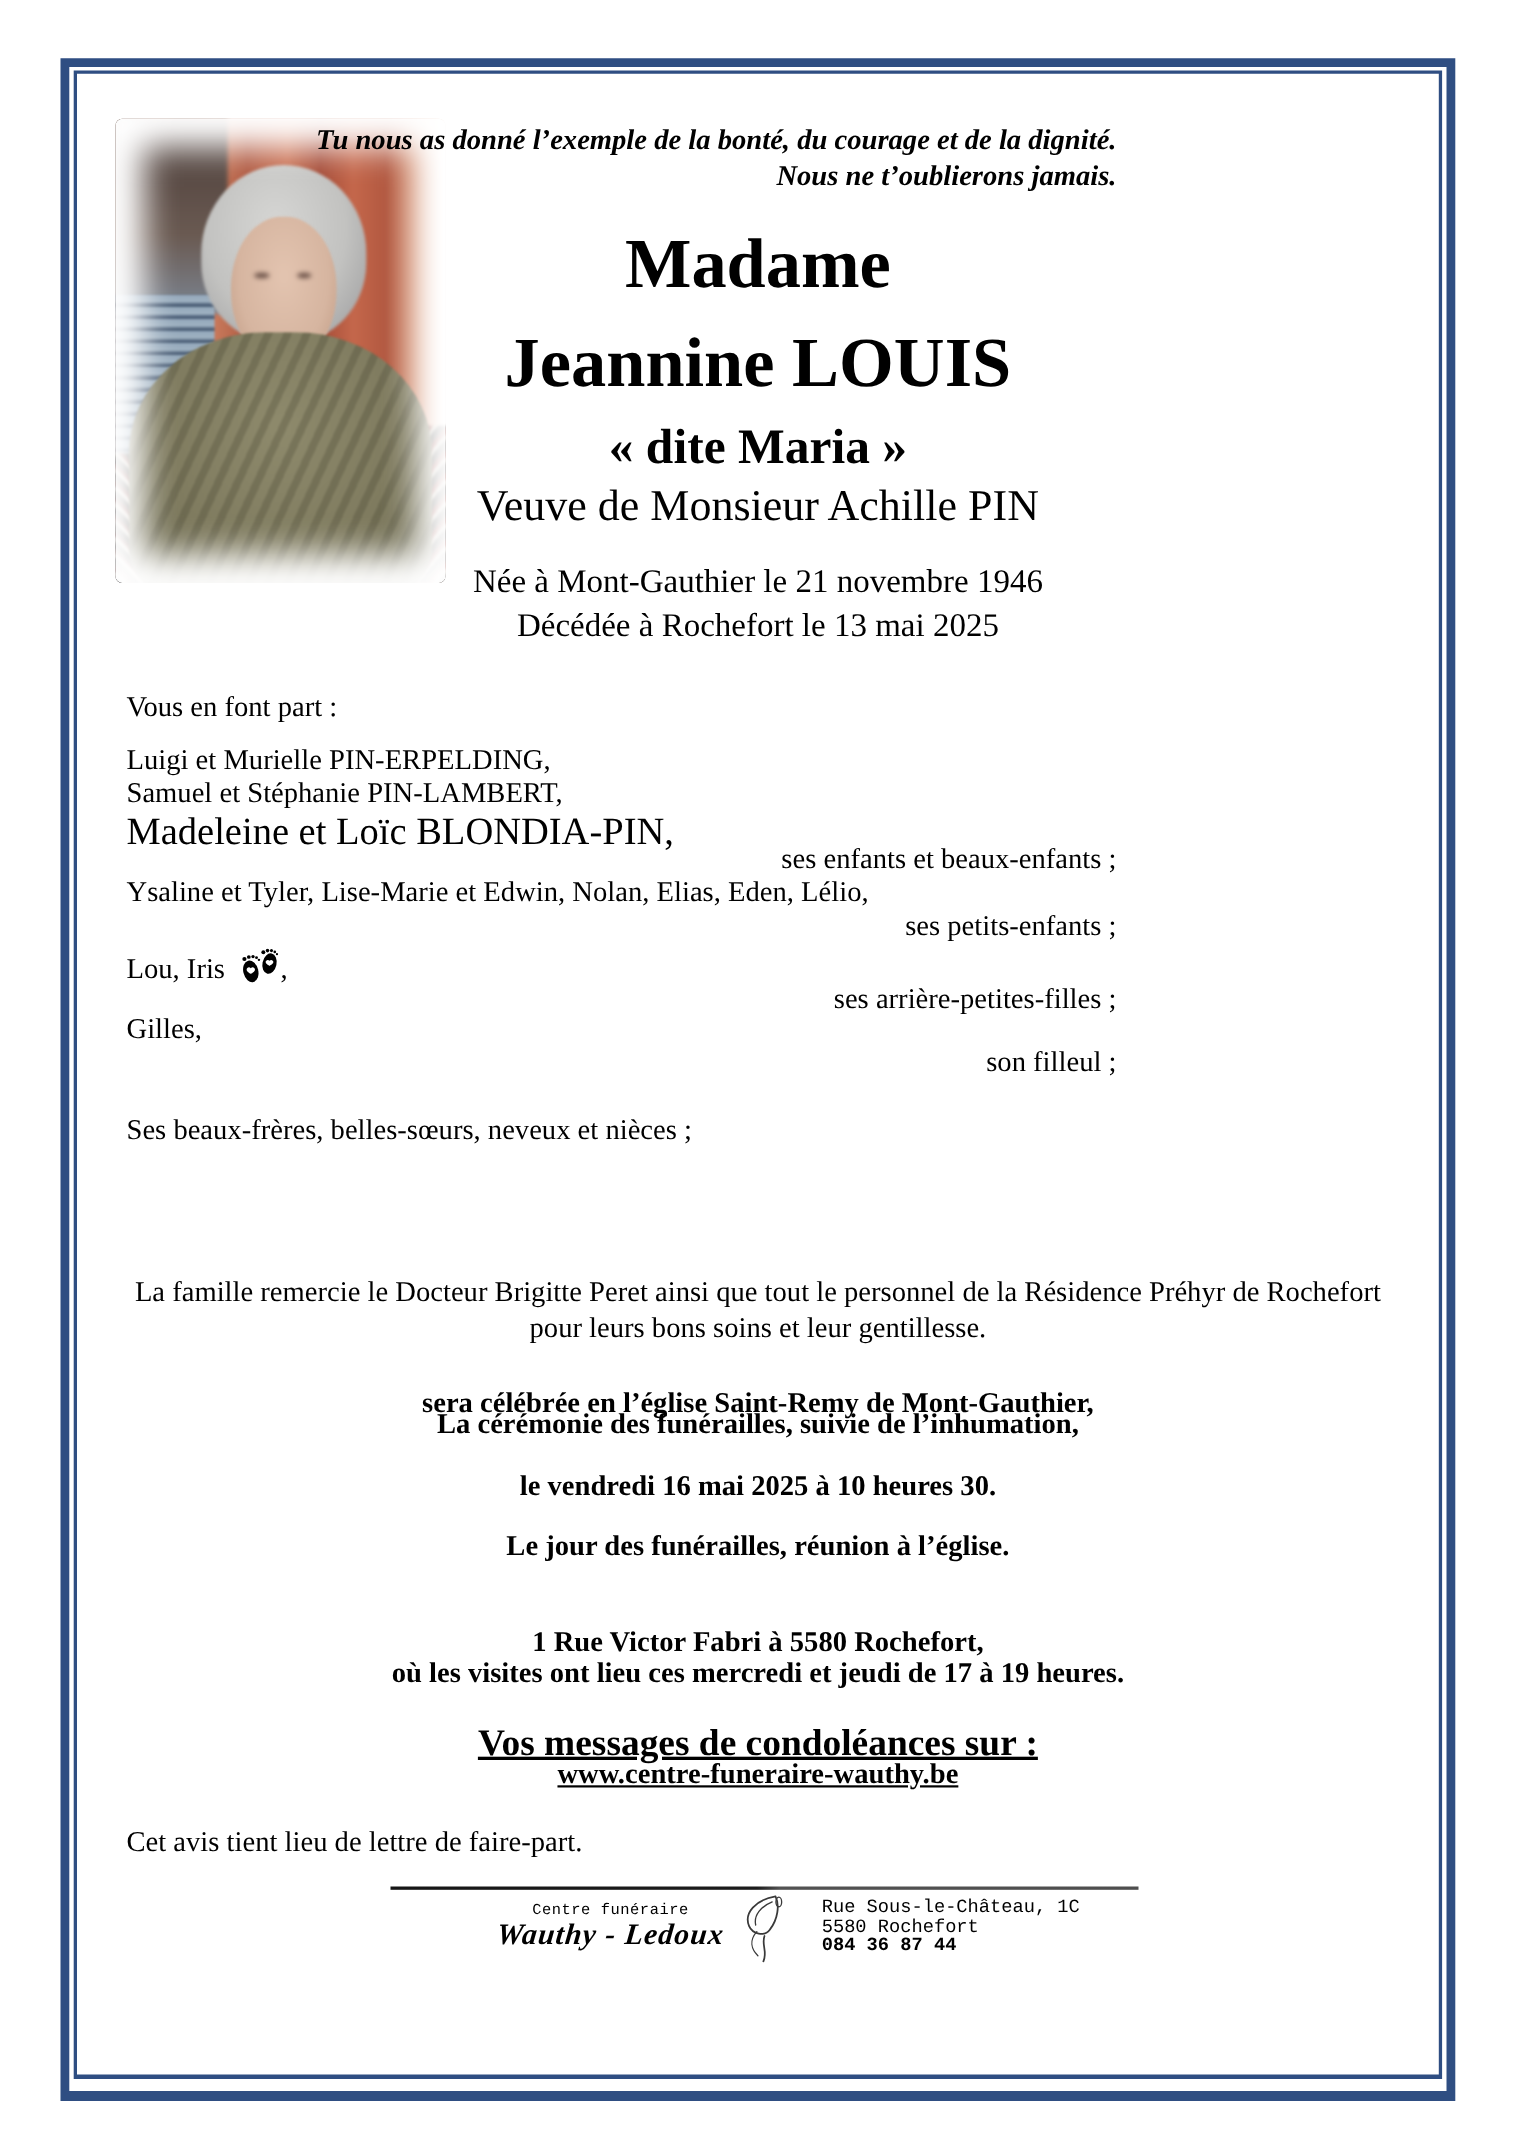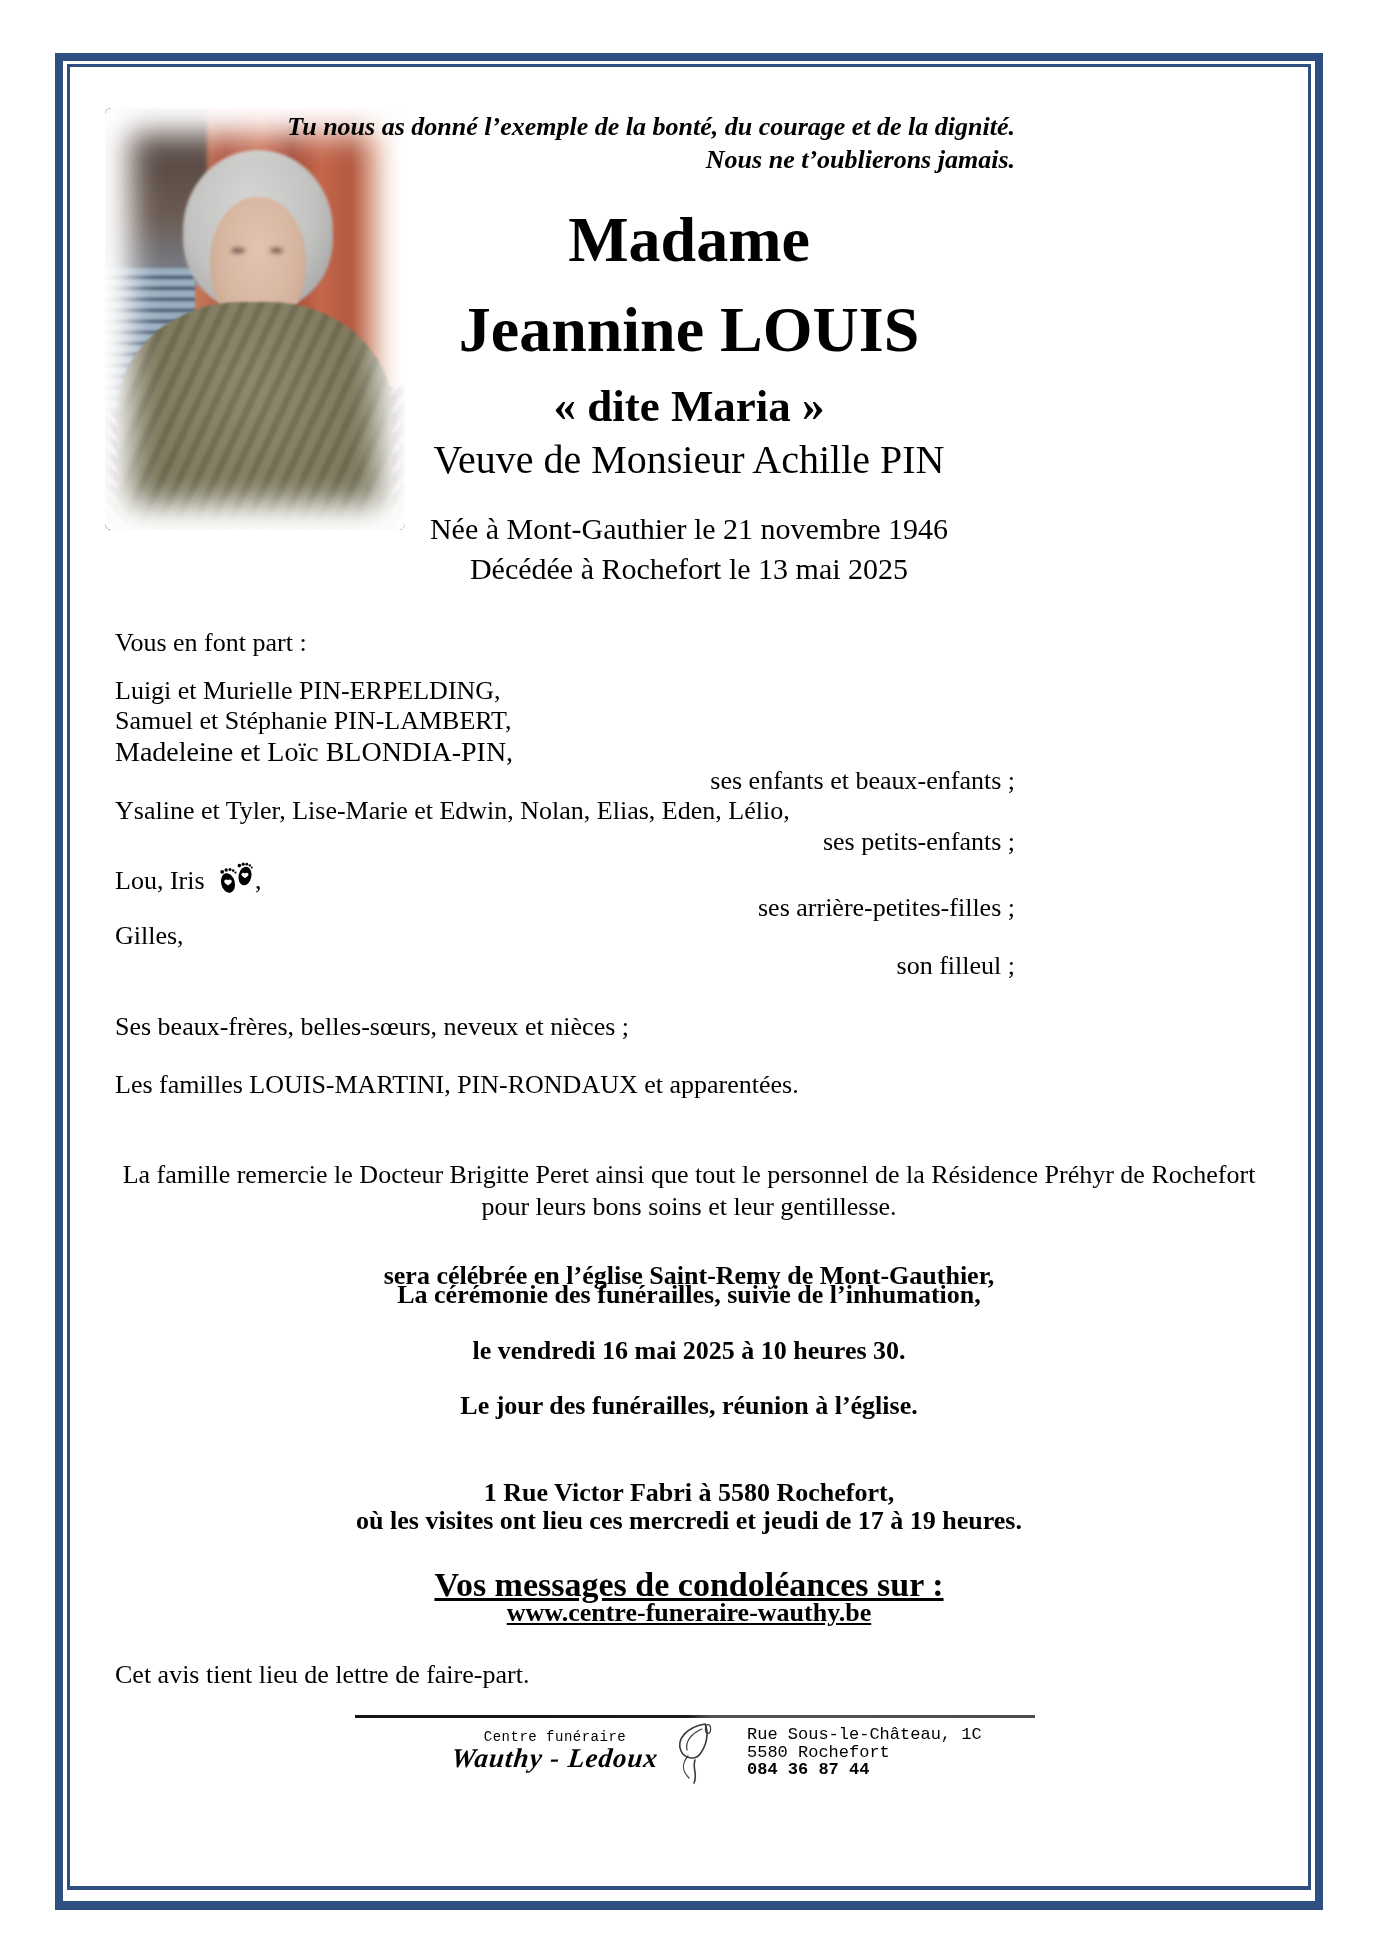--- a/index.html
+++ b/index.html
@@ -82,21 +82,21 @@
   <div class="t c b z2" style="top:293px;font-size:64px;">Jeannine LOUIS</div>
   <div class="t c b z2" style="top:381px;font-size:45px;">« dite Maria »</div>
   <div class="t c z2" style="top:437px;font-size:40px;">Veuve de Monsieur Achille PIN</div>
   <div class="t c z2" style="top:512px;font-size:30px;">Née à Mont-Gauthier le 21 novembre 1946</div>
   <div class="t c z2" style="top:552px;font-size:30px;">Décédée à Rochefort le 13 mai 2025</div>
 
   <div class="t z2" style="top:628px;left:115px;font-size:26px;">Vous en font part :</div>
 
   <div class="t z2" style="top:676px;left:115px;font-size:26px;">Luigi et Murielle PIN-ERPELDING,</div>
   <div class="t z2" style="top:706px;left:115px;font-size:26px;">Samuel et Stéphanie PIN-LAMBERT,</div>
-  <div class="t z2" style="top:736px;left:115px;font-size:28px;">Madeleine et Loïc BLONDIA-PIN,</div>
+  <div class="t z2" style="top:736px;left:115px;font-size:35px;">Madeleine et Loïc BLONDIA-PIN,</div>
   <div class="t r z2" style="top:766px;right:363px;font-size:26px;">ses enfants et beaux-enfants ;</div>
 
   <div class="t z2" style="top:796px;left:115px;font-size:26px;">Ysaline et Tyler, Lise-Marie et Edwin, Nolan, Elias, Eden, Lélio,</div>
   <div class="t r z2" style="top:827px;right:363px;font-size:26px;">ses petits-enfants ;</div>
 
   <div class="t z2" style="top:862px;left:115px;font-size:26px;">
     <span>Lou, Iris</span>
     <span style="display:inline-block;vertical-align:-7px;margin-left:6px;">
       <svg width="38" height="34" viewBox="0 0 38 34">
         <g fill="#000">
@@ -117,21 +117,20 @@
         <path d="M28 11.4 c-1.4-1.6 -3.5-0.4 -3.5 1.2 c0 1.7 3.5 3.5 3.5 3.5 c0 0 3.5-1.8 3.5-3.5 c0-1.6 -2.1-2.8 -3.5-1.2 z" fill="#fff"></path>
       </svg>
     </span><span>,</span>
   </div>
   <div class="t r z2" style="top:893px;right:363px;font-size:26px;">ses arrière-petites-filles ;</div>
 
   <div class="t z2" style="top:921px;left:115px;font-size:26px;">Gilles,</div>
   <div class="t r z2" style="top:951px;right:363px;font-size:26px;">son filleul ;</div>
 
   <div class="t z2" style="top:1012px;left:115px;font-size:26px;">Ses beaux-frères, belles-sœurs, neveux et nièces ;</div>
-  <div class="t z2" style="top:1070px;left:115px;font-size:26px;">Les familles LOUIS-MARTINI, PIN-RONDAUX et apparentées.</div>
 
   <div class="t c z2" style="top:1160px;font-size:26px;">La famille remercie le Docteur Brigitte Peret ainsi que tout le personnel de la Résidence Préhyr de Rochefort</div>
   <div class="t c z2" style="top:1192px;font-size:26px;">pour leurs bons soins et leur gentillesse.</div>
 
   <div class="t c b z2" style="top:1280px;font-size:26px;">La cérémonie des funérailles, suivie de l’inhumation,</div>
   <div class="t c b z2" style="top:1261px;font-size:26px;">sera célébrée en l’église Saint-Remy de Mont-Gauthier,</div>
   <div class="t c b z2" style="top:1336px;font-size:26px;">le vendredi 16 mai 2025 à 10 heures 30.</div>
 
   <div class="t c b z2" style="top:1391px;font-size:26px;">Le jour des funérailles, réunion à l’église.</div>
 

